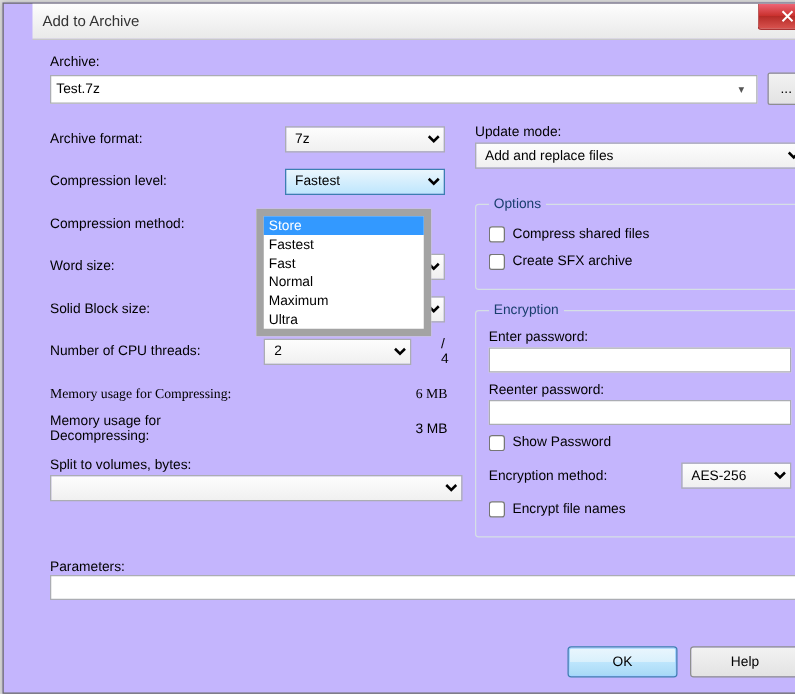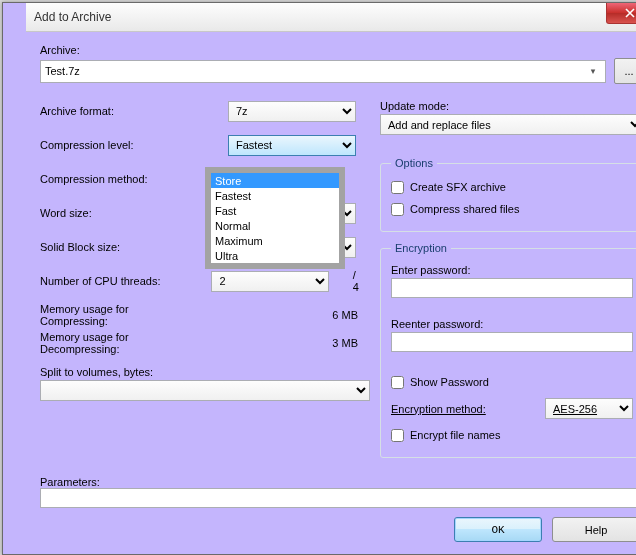--- a/index.html
+++ b/index.html
@@ -24,27 +24,27 @@
   .frow select{width:128px;}
   .frow .val{flex:1;text-align:right;padding-right:12px;}
   .thread-sel{width:74px;}
   .slash{margin:0 6px 0 24px;}
   fieldset{border:1px solid #d5dfe5;border-radius:3px;margin:0 0 10px 0;padding:6px 10px 10px 10px;}
   legend{color:#1a3e6e;padding:0 4px;}
   .chk{display:flex;align-items:center;height:20px;margin:2px 0;}
   .chk input{margin:0 6px 0 0;}
   .pw-lbl{margin:4px 0 2px 0;}
   .pw-in{width:100%;height:22px;}
-  .enc-row{display:flex;align-items:center;margin:6px 0;text-decoration:underline;}
+  .enc-row{display:flex;align-items:center;margin:6px 0;}
   .enc-row .lbl{flex:1;}
   .enc-row select{width:88px;}
   .param-in{width:100%;height:22px;}
   .btnbar{position:absolute;left:0;right:0;bottom:12px;display:flex;justify-content:flex-end;padding-right:18px;gap:10px;}
   .btn{width:86px;height:23px;border:1px solid #8e8f8f;border-radius:3px;background:linear-gradient(#f2f2f2,#e3e3e3);display:flex;align-items:center;justify-content:center;}
-  .btn.default{border:1px solid #3c7fb1;box-shadow:inset 0 0 0 1px #a4d5ff;background:linear-gradient(#eaf6fd,#d9f0fc 49%,#bee6fd 50%,#a7d9f5);font-family:Liberation Mono, monospace;}
+  .btn.default{border:1px solid #3c7fb1;box-shadow:inset 0 0 0 1px #a4d5ff;background:linear-gradient(#eaf6fd,#d9f0fc 49%,#bee6fd 50%,#a7d9f5);}
   
   .dropdown{position:absolute;left:202px;top:164px;width:128px;border:6px solid #a3a3a3;background:#fff;z-index:10;}
   .dropdown .opt{height:15px;padding:0 4px;display:flex;align-items:center;}
   .dropdown .opt.sel{background:#3399ff;color:#fff;}
   .sel-open{border:1px solid #3c7fb1;background:linear-gradient(#eaf6fd,#bee6fd);}
 </style>
 </head>
 <body>
 
 <div class="window">
@@ -88,55 +88,55 @@
         </div>
         <div class="frow">
           <div class="lbl">Solid Block size:</div>
           <select><option>8 MB</option></select>
         </div>
         <div class="frow">
           <div class="lbl">Number of CPU threads:</div>
           <select class="thread-sel"><option>2</option></select>
           <span class="slash">/  4</span>
         </div>
-        <div class="frow" style="margin-bottom:6px;">
+        <div class="frow" style="margin-bottom:6px;font-family:Liberation Serif, serif;">
           <div class="lbl" style="width:auto;flex:1">Memory usage for Compressing:</div>
           <div class="val">6 MB</div>
         </div>
         <div class="frow">
           <div class="lbl" style="width:auto;flex:1">Memory usage for Decompressing:</div>
           <div class="val">3 MB</div>
         </div>
         <div class="lbl">Split to volumes, bytes:</div>
         <select style="width:100%;margin-top:2px;"><option></option></select>
       </div>
 
       <div class="col-r">
         <div class="lbl">Update mode:</div>
         <select style="width:100%;margin:2px 0 22px 0;"><option>Add and replace files</option></select>
 
         <fieldset>
           <legend>Options</legend>
           <label class="chk">
               <input type="checkbox" style="">
-              <span>Create SFX archive</span>
+              <span>Compress shared files</span>
             </label>
           <label class="chk">
               <input type="checkbox" style="">
-              <span>Compress shared files</span>
+              <span>Create SFX archive</span>
             </label>
         </fieldset>
 
         <fieldset>
           <legend>Encryption</legend>
           <div class="pw-lbl">Enter password:</div>
           <input class="pw-in" type="text" style="">
-          <div class="pw-lbl" style="margin-top:20px">Reenter password:</div>
+          <div class="pw-lbl" style="margin-top:8px">Reenter password:</div>
           <input class="pw-in" type="text" style="">
-          <label class="chk" style="margin-top:20px">
+          <label class="chk" style="margin-top:4px">
               <input type="checkbox" style="">
               <span>Show Password</span>
             </label>
           <div class="enc-row">
             <div class="lbl">Encryption method:</div>
             <select><option>AES-256</option></select>
           </div>
           <label class="chk">
               <input type="checkbox" style="">
               <span>Encrypt file names</span>

